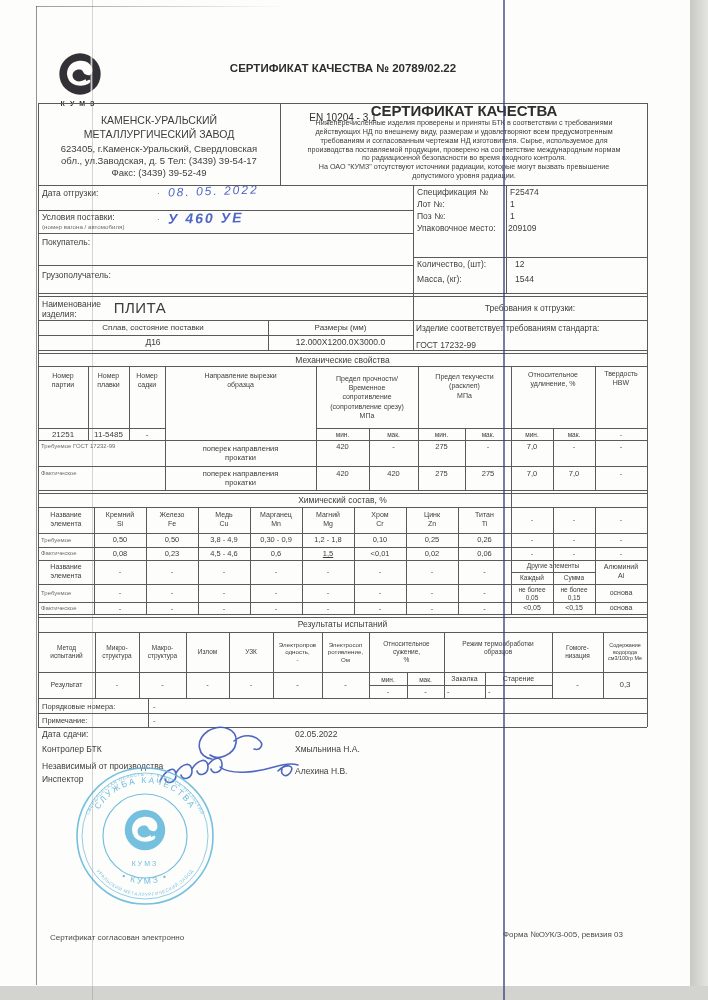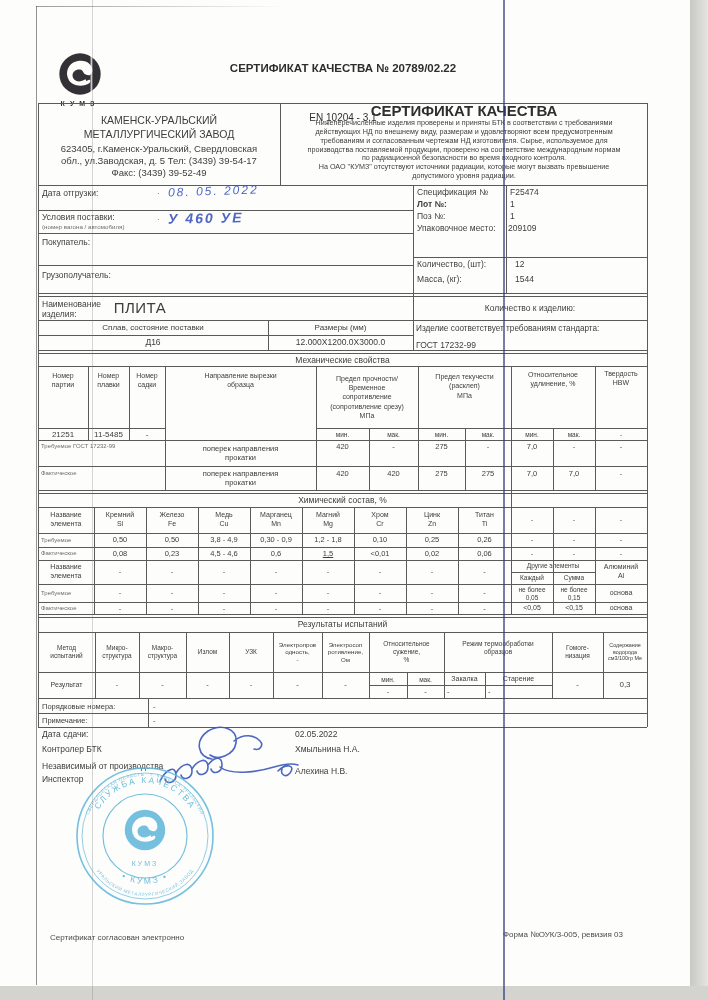--- a/index.html
+++ b/index.html
@@ -71,35 +71,35 @@
   <div class="t l f85" style="left:42px;top:212px;width:120px;height:11px;">Условия поставки:</div>
   <div class="t l f62 faded" style="left:42px;top:223px;width:120px;height:8px;">(номер вагона / автомобиля)</div>
   <div class="t f8 faded" style="left:157px;top:215px;">·</div>
   <div class="t hand b" style="left:168px;top:210px;font-size:14px;transform:rotate(-1deg);">У 460 УЕ</div>
 
   <div class="t l f85" style="left:42px;top:237px;width:110px;height:11px;">Покупатель:</div>
   <div class="t l f85" style="left:42px;top:270px;width:130px;height:11px;">Грузополучатель:</div>
 
   <div class="t l f85" style="left:417px;top:187px;width:92px;height:11px;">Спецификация №</div>
   <div class="t l f85" style="left:510px;top:187px;width:130px;height:11px;">F25474</div>
-  <div class="t l f85" style="left:417px;top:199px;width:92px;height:11px;font-weight:bold;">Лот №:</div>
+  <div class="t l f85" style="left:417px;top:199px;width:92px;height:11px;">Лот №:</div>
   <div class="t l f85" style="left:510px;top:199px;width:60px;height:11px;">1</div>
   <div class="t l f85" style="left:417px;top:211px;width:92px;height:11px;">Поз №:</div>
   <div class="t l f85" style="left:510px;top:211px;width:60px;height:11px;">1</div>
   <div class="t l f85" style="left:417px;top:223px;width:92px;height:11px;">Упаковочное место:</div>
   <div class="t l f85" style="left:508px;top:223px;width:80px;height:11px;">209109</div>
   <div class="t l f85" style="left:417px;top:259px;width:95px;height:11px;">Количество, (шт):</div>
   <div class="t l f85" style="left:515px;top:259px;width:60px;height:11px;">12</div>
   <div class="t l f85" style="left:417px;top:274px;width:95px;height:11px;">Масса, (кг):</div>
   <div class="t l f85" style="left:515px;top:274px;width:60px;height:11px;">1544</div>
 
   <div class="t l f85" style="left:42px;top:298px;width:100px;height:22px;">Наименование
 изделия:</div>
   <div class="t c f9" style="left:100px;top:302px;width:80px;height:12px;letter-spacing:0.5px;">ПЛИТА</div>
-  <div class="t c f85" style="left:413px;top:302px;width:234px;height:12px;">Количество к изделию:</div>
+  <div class="t c f85" style="left:413px;top:302px;width:234px;height:12px;">Требования к отгрузки:</div>
 
   <div class="t c f8" style="left:38px;top:322px;width:230px;height:12px;">Сплав, состояние поставки</div>
   <div class="t c f8" style="left:268px;top:322px;width:145px;height:12px;">Размеры (мм)</div>
   <div class="t c f85" style="left:38px;top:336px;width:230px;height:12px;">Д16</div>
   <div class="t c f85" style="left:268px;top:336px;width:145px;height:12px;">12.000Х1200.0Х3000.0</div>
   <div class="t l" style="left:416px;top:323px;width:230px;height:11px;font-size:8.2px;">Изделие соответствует требованиям стандарта:</div>
   <div class="t l f85" style="left:416px;top:340px;width:140px;height:11px;">ГОСТ 17232-99</div>
 
   <div class="t c f85" style="left:38px;top:354px;width:609px;height:12px;">Механические свойства</div>
 

